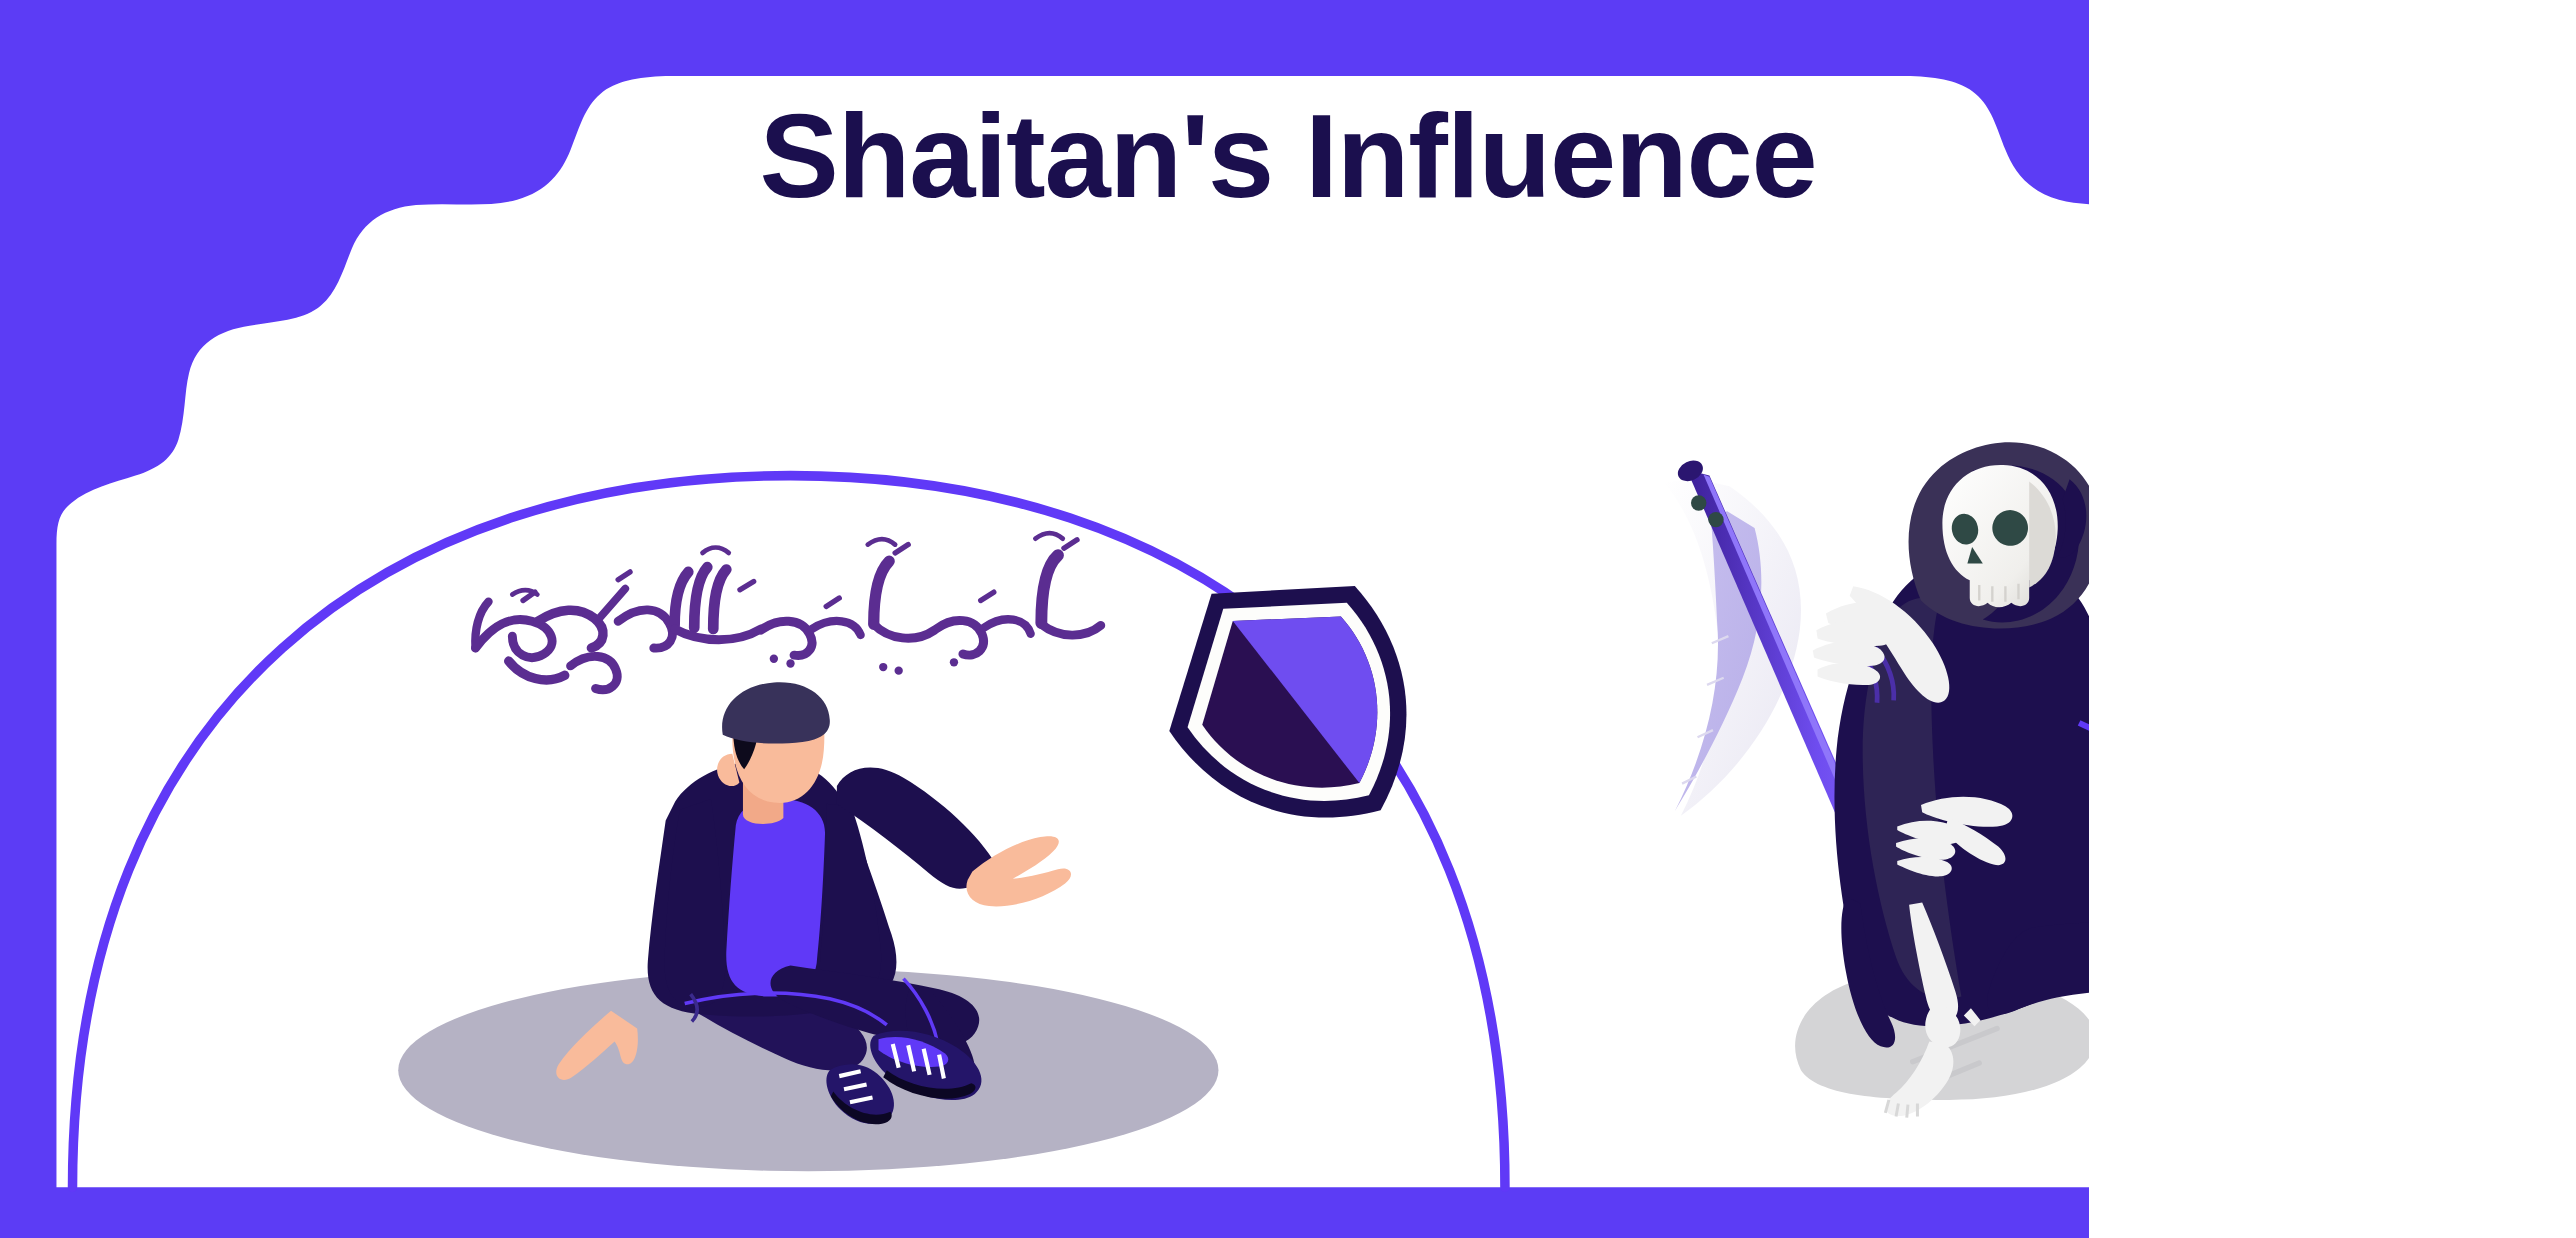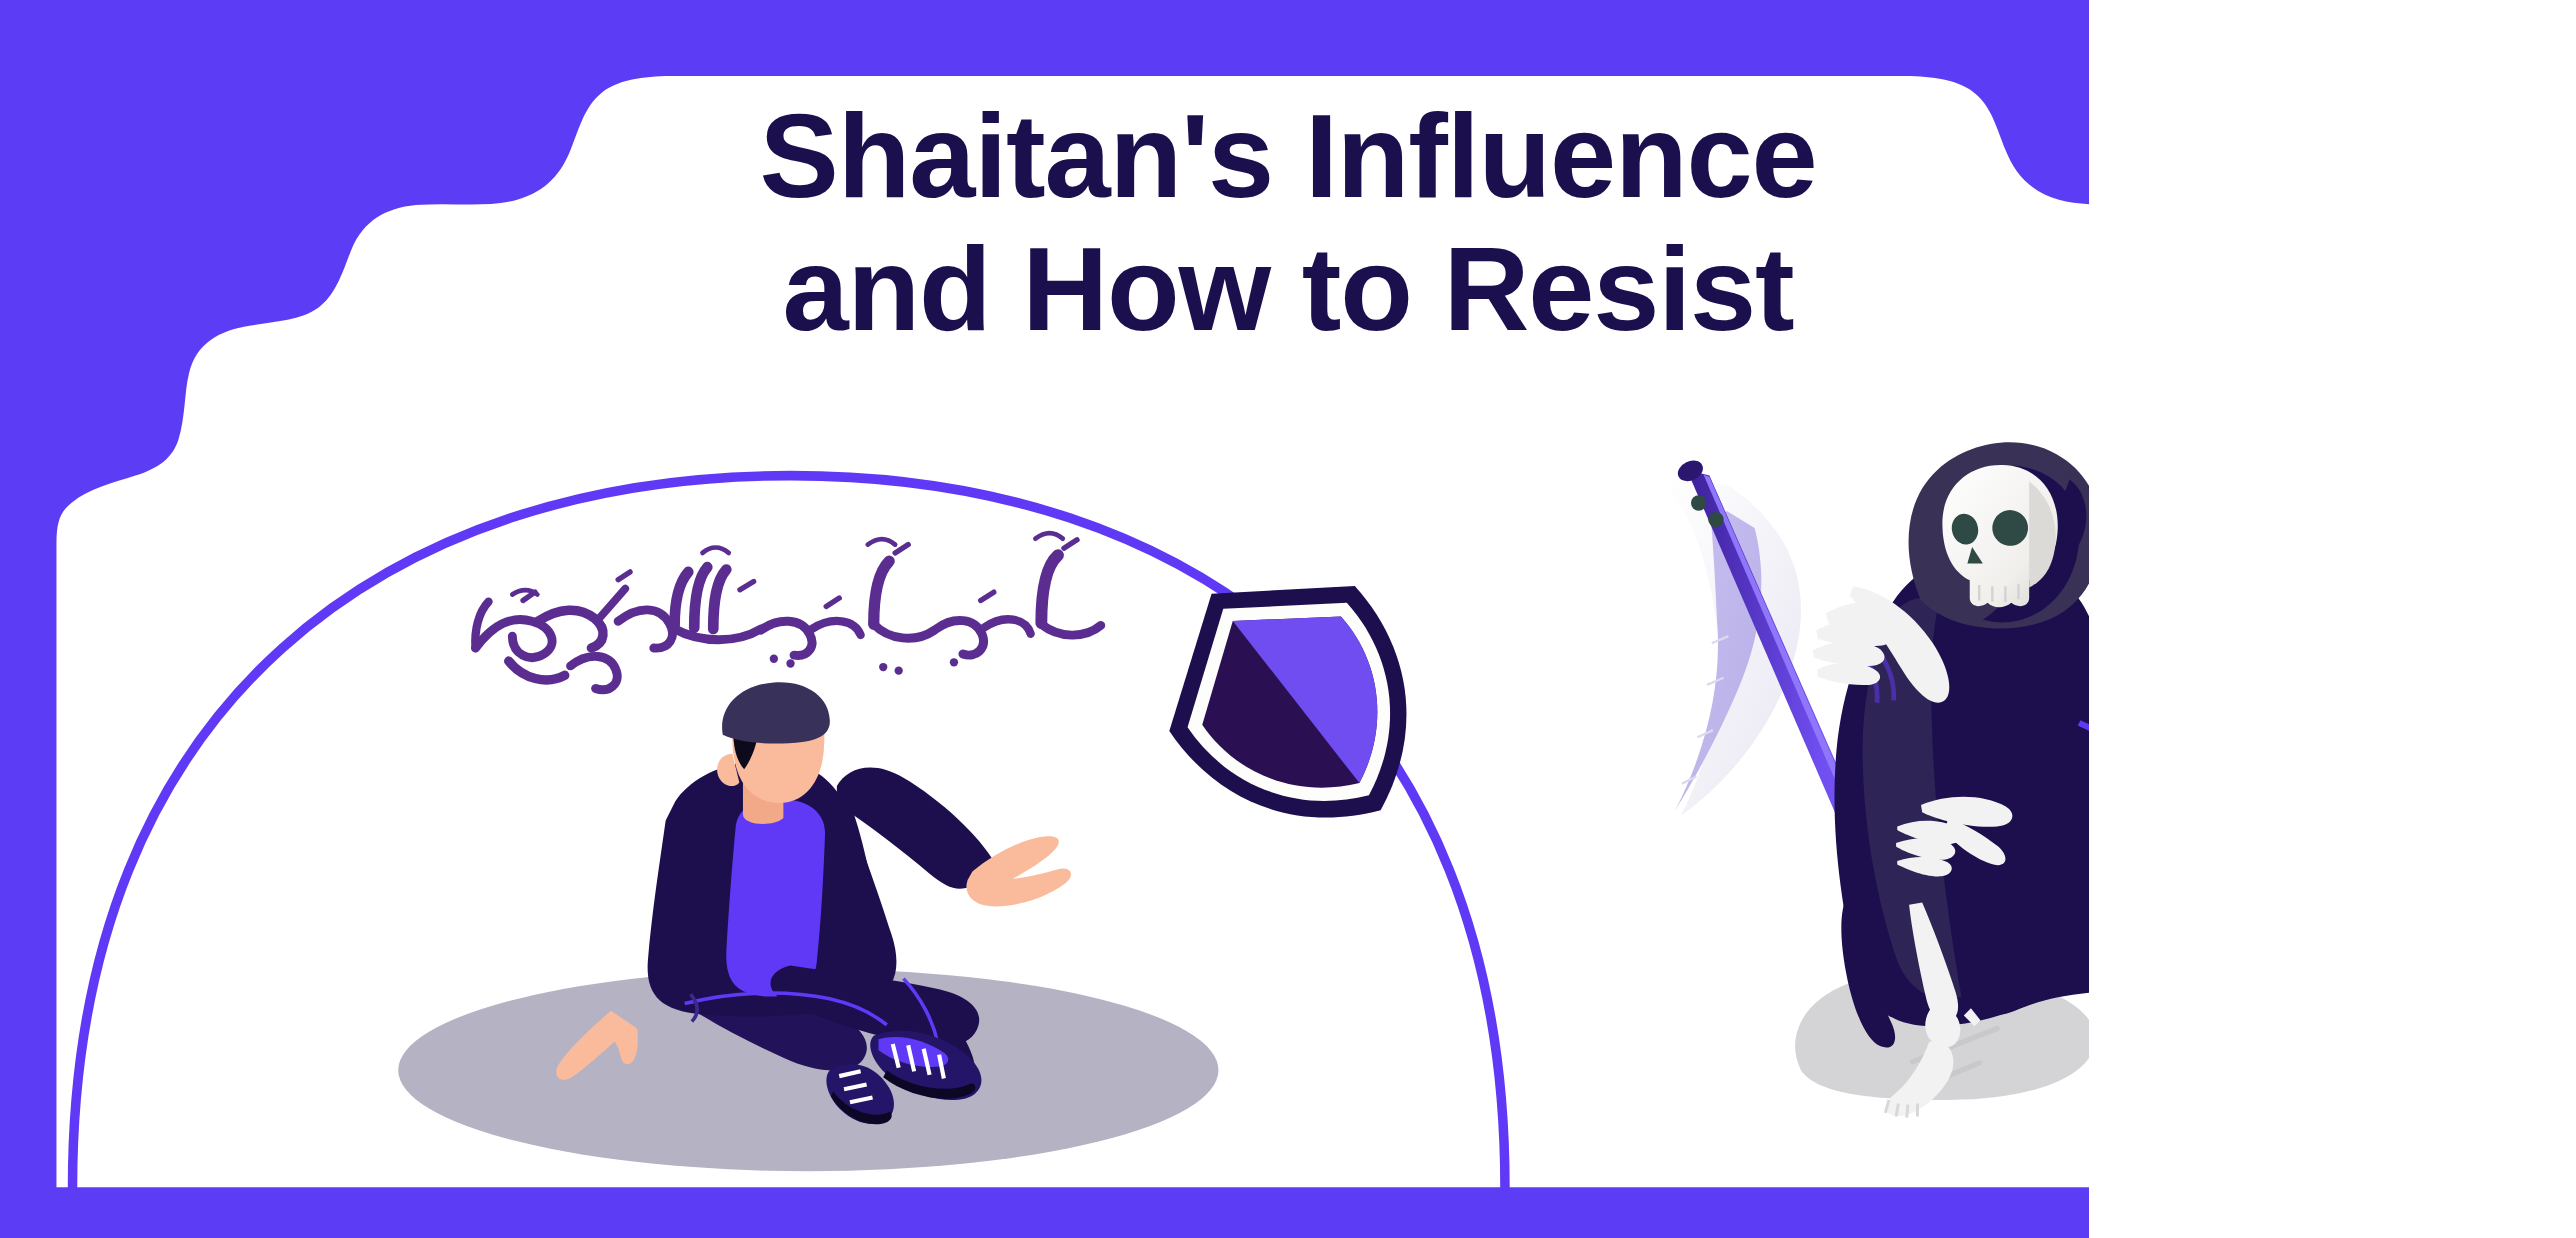--- a/index.html
+++ b/index.html
@@ -297,17 +297,16 @@
                C 3936,1700 3920,1720 3872,1710
                C 3790,1694 3690,1672 3596,1668
                C 3504,1664 3436,1680 3390,1700
                C 3352,1716 3334,1700 3348,1660
                C 3362,1618 3386,1568 3420,1560 Z"></path>
     </g>
   </svg>
 
   <div id="title-block">
     <span class="title-line">Shaitan's Influence</span>
-    <span class="title-line">and How to Resist</span>
   </div>
 
 </div>
 
 
 </body></html>

